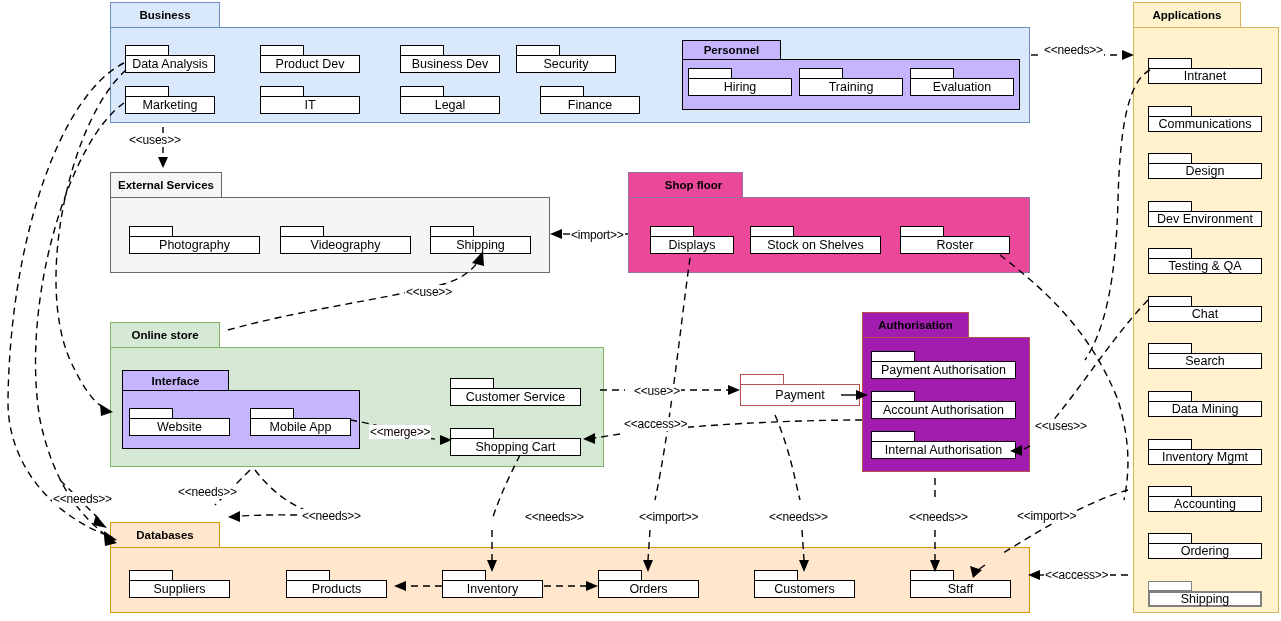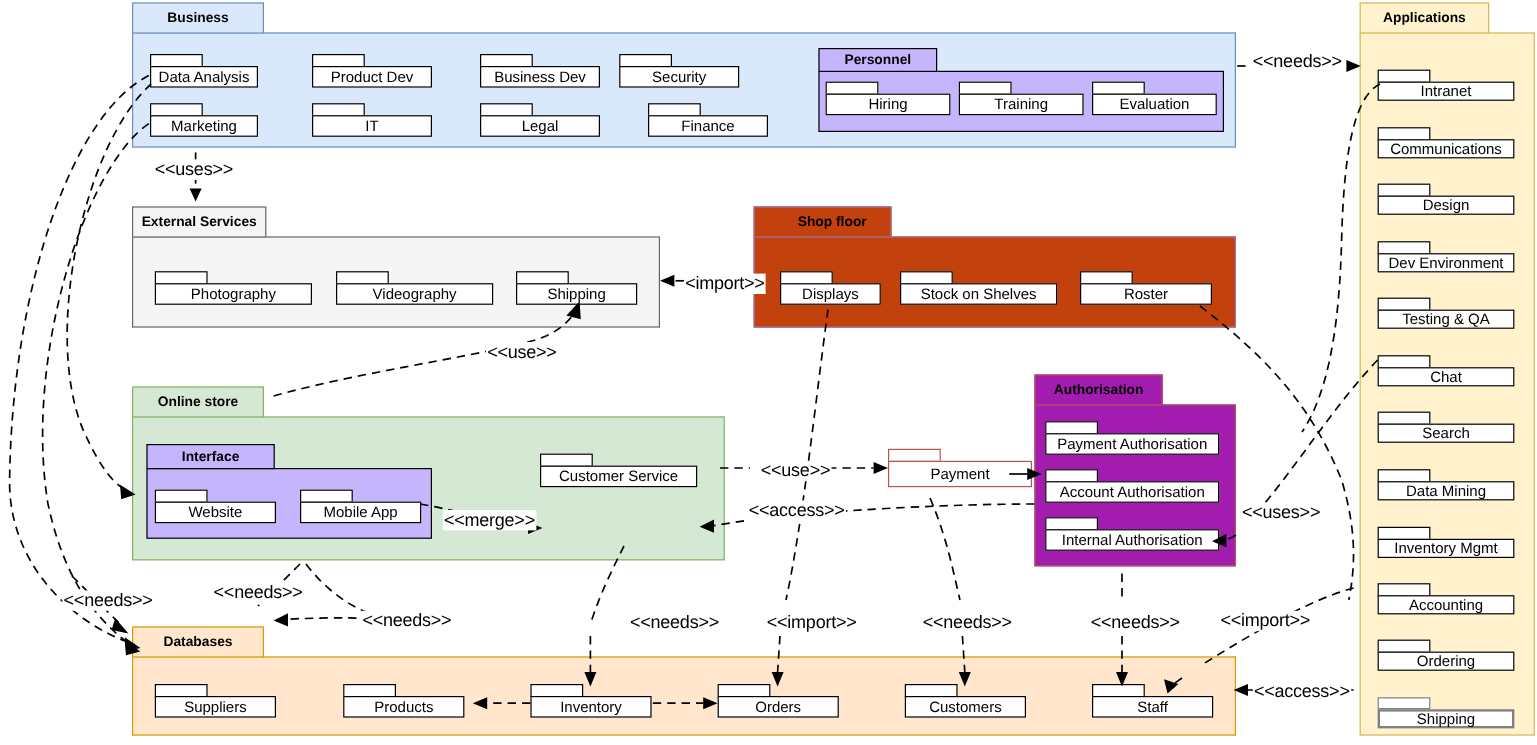--- a/index.html
+++ b/index.html
@@ -19,33 +19,33 @@
   .leaf .lt{position:absolute;left:0;top:0;height:11px;width:44px;
             box-sizing:border-box;border:1px solid #000;background:#fff;}
   .leaf .lb{position:absolute;left:0;top:10px;right:0;bottom:0;
             box-sizing:border-box;border:1px solid #000;background:#fff;
             display:flex;align-items:center;justify-content:center;
             font-size:12.5px;color:#000;white-space:nowrap;}
 
   
   .c-blue   {background:#dae8fc;border-color:#6c8ebf !important;}
   .c-grey   {background:#f5f5f5;border-color:#666666 !important;}
-  .c-purple {background:#c2410c;border-color:#9673a6 !important;padding-left:16px;}
+  .c-purple {background:#ec4899;border-color:#9673a6 !important;padding-left:16px;}
   .c-green  {background:#d5e8d4;border-color:#82b366 !important;}
   .c-red    {background:#a21caf;border-color:#b85450 !important;}
   .c-orange {background:#ffe6cc;border-color:#d79b00 !important;}
   .c-yellow {background:#fff2cc;border-color:#d6b656 !important;}
   .c-white  {background:#c4b5fd;border-color:#000000 !important;}
 
   
   .leaf.sel .lb{border:2px solid #808080;}
   .leaf.sel .lt{border:1px solid #808080;border-bottom:2px solid #808080;}
 
   
-  .elbl{position:absolute;font-size:15px;color:#000;white-space:nowrap;
+  .elbl{position:absolute;font-size:12px;color:#000;white-space:nowrap;
         background:#fff;padding:0 1px;z-index:6;letter-spacing:-.2px;}
 
   svg.edges{position:absolute;left:0;top:0;width:1281px;height:621px;z-index:5;
             pointer-events:none;}
   svg.edges path{fill:none;stroke:#000;stroke-width:1.4;
                  stroke-dasharray:7 5;}
   svg.edges path.solid{stroke-dasharray:none;}
   svg.edges polygon{fill:#000;stroke:none;}
 </style>
 </head>
@@ -245,20 +245,24 @@
     <div class="lb">Website</div>
   </div>
   <div class="leaf" style="left:250px;top:408px;width:101px;height:28px;">
     <div class="lt"></div>
     <div class="lb">Mobile App</div>
   </div>
 
   <div class="leaf" style="left:450px;top:378px;width:131px;height:28px;">
     <div class="lt"></div>
     <div class="lb">Customer Service</div>
+  </div>
+  <div class="leaf" style="left:450px;top:428px;width:131px;height:28px;">
+    <div class="lt"></div>
+    <div class="lb">Shopping Cart</div>
   </div>
 
   <div class="leaf" style="left:740px;top:374px;width:120px;height:32px;">
     <div class="lt c-red"></div>
     <div class="lb c-red">Payment</div>
   </div>
 
   <div class="pkg">
     <div class="pkg-tab c-red" style="left:862px;top:312px;width:107px;height:26px;">Authorisation</div>
     <div class="pkg-body c-red" style="left:862px;top:337px;width:168px;height:135px;"></div>

